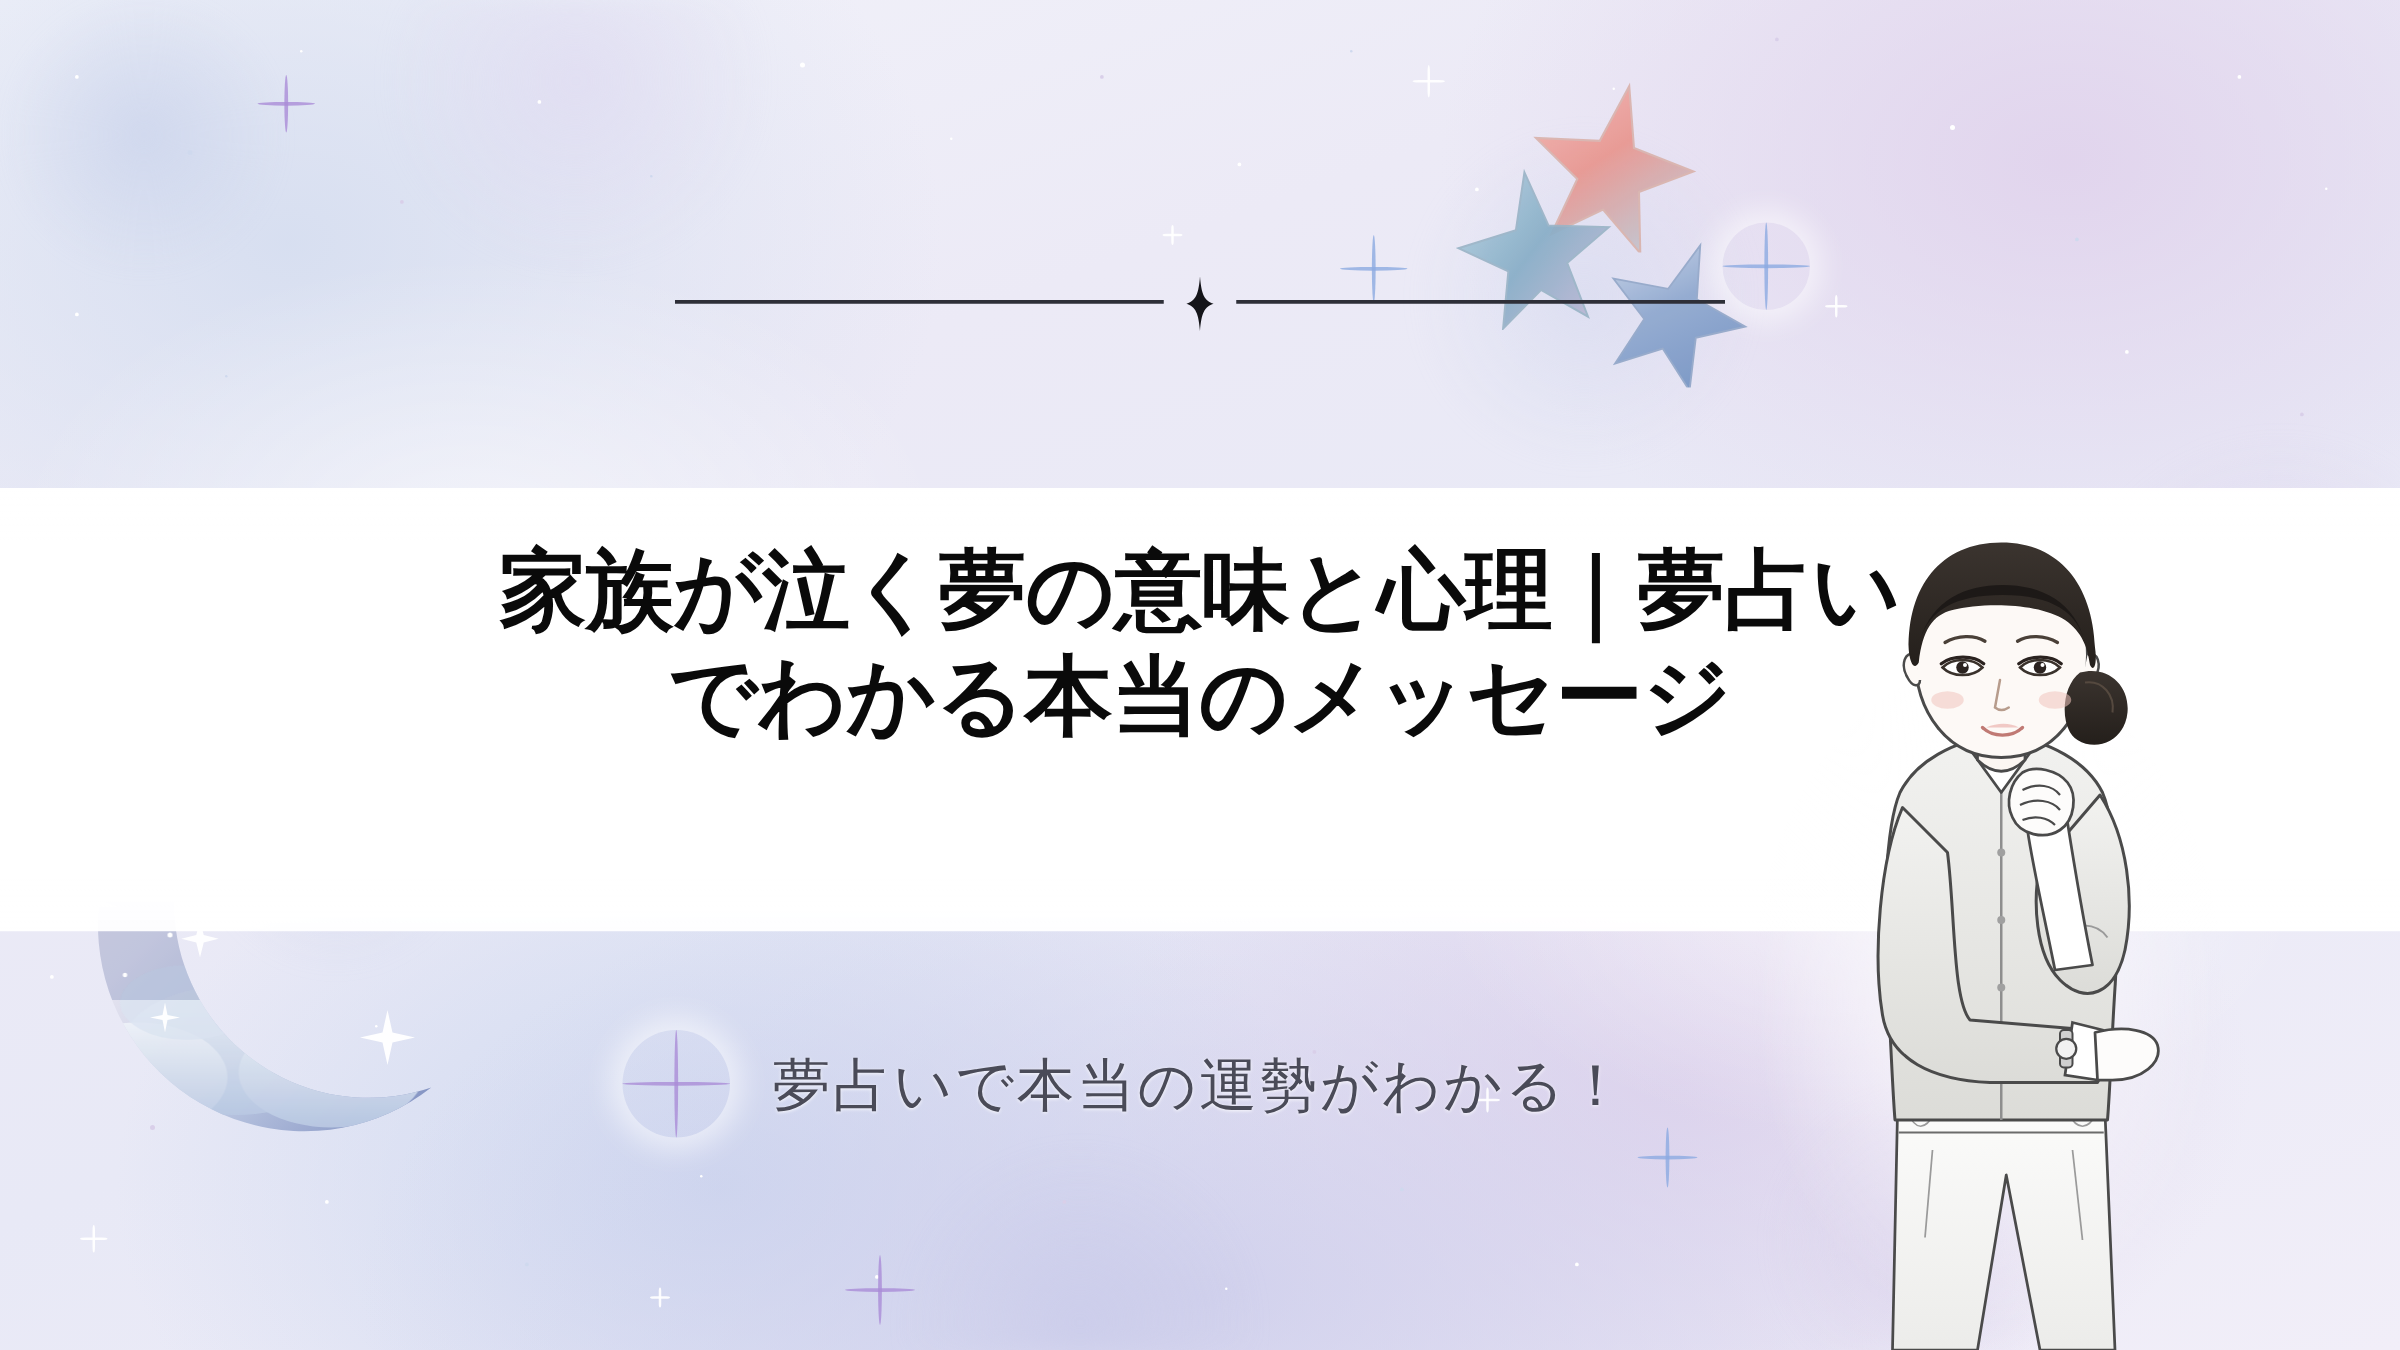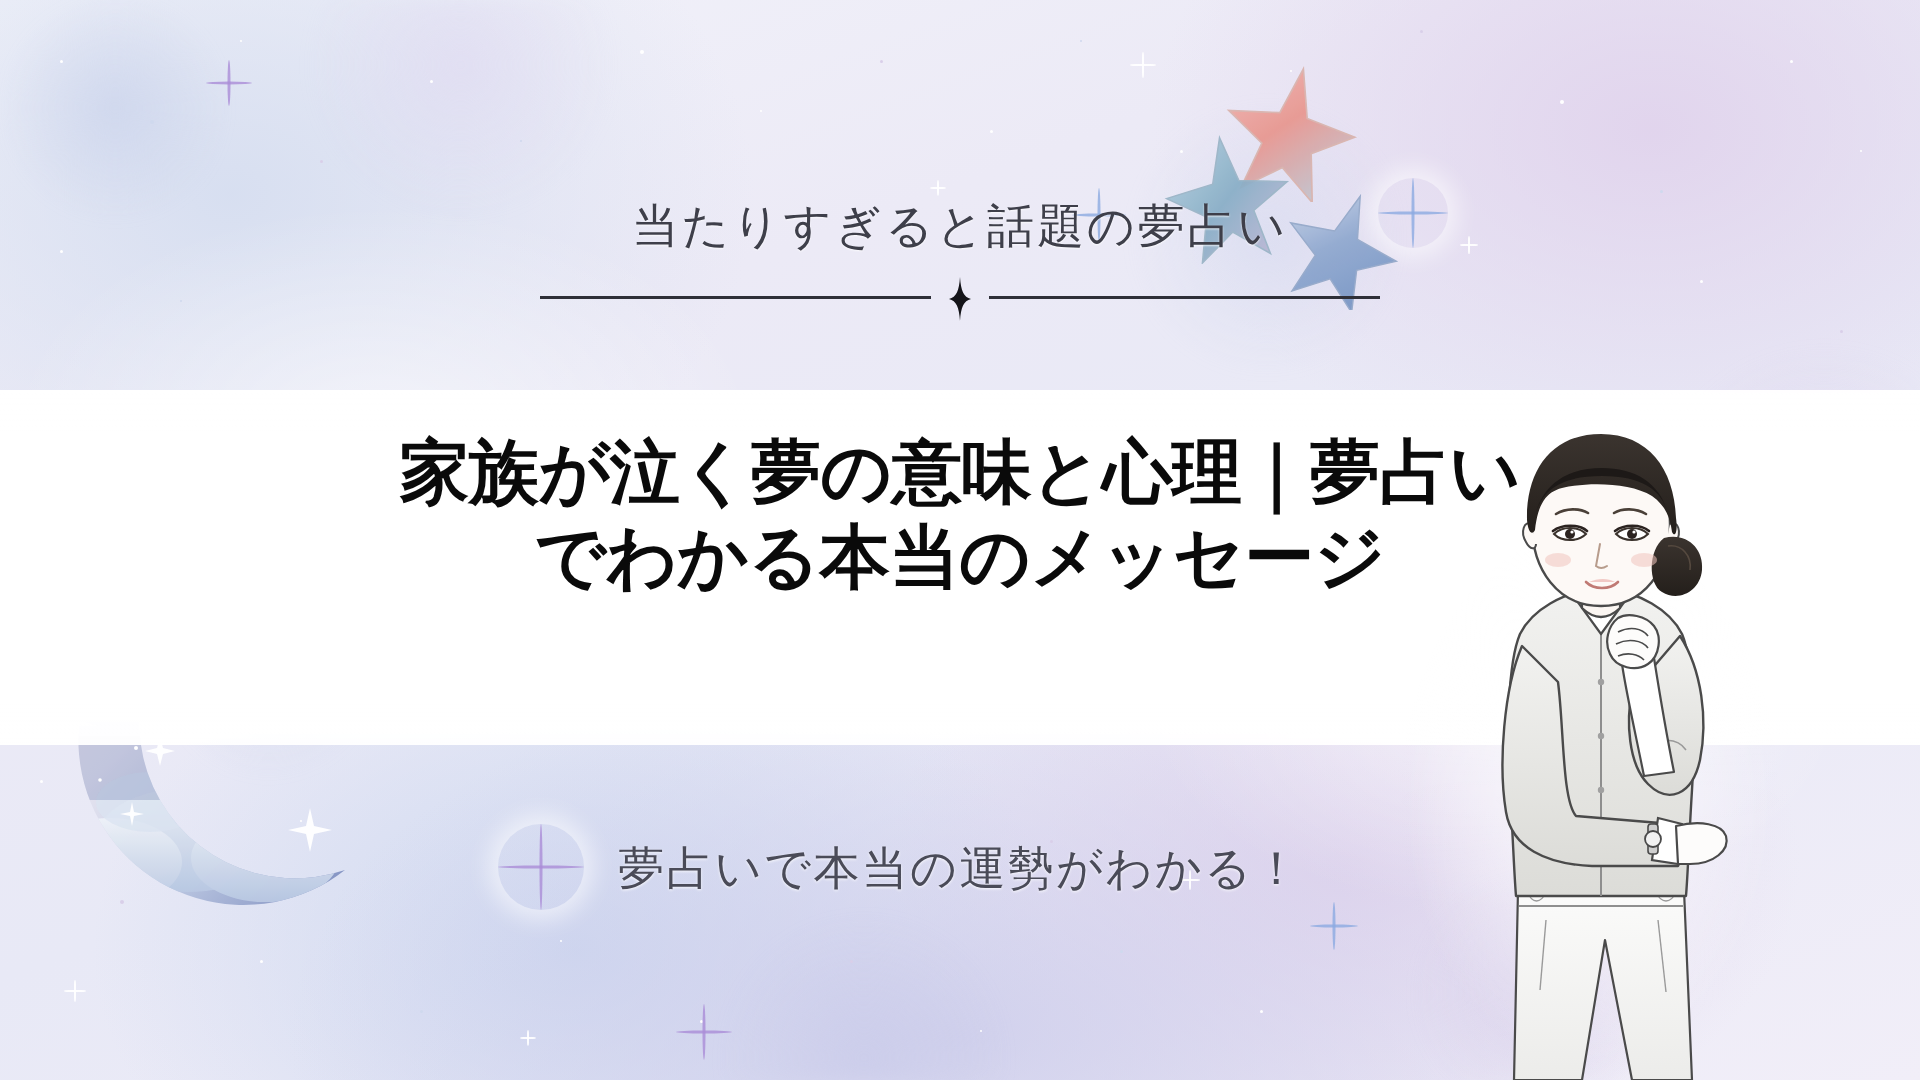--- a/index.html
+++ b/index.html
@@ -303,21 +303,20 @@
         <path d="M270 268 L274 286 L292 290 L274 294 L270 312 L266 294 L248 290 L266 286 Z"></path>
         <path d="M92 262 L94 272 L104 274 L94 276 L92 286 L90 276 L80 274 L90 272 Z"></path>
         <path d="M244 112 L247 123 L258 126 L247 129 L244 140 L241 129 L230 126 L241 123 Z"></path>
       </g>
     </svg>
   </div>
 
   <div class="white-band"></div>
 
   <div class="eyebrow-wrap">
-    <div class="eyebrow">当たりすぎると話題の夢占い</div>
     <div class="divider">
       <span class="ln"></span>
       <span class="star-orn">
         <svg viewBox="0 0 22 44" width="22" height="44">
           <path d="M11 0 C12 14 14.5 20 22 22 C14.5 24 12 30 11 44 C10 30 7.5 24 0 22 C7.5 20 10 14 11 0 Z" fill="#141419"></path>
         </svg>
       </span>
       <span class="ln"></span>
     </div>
   </div>

